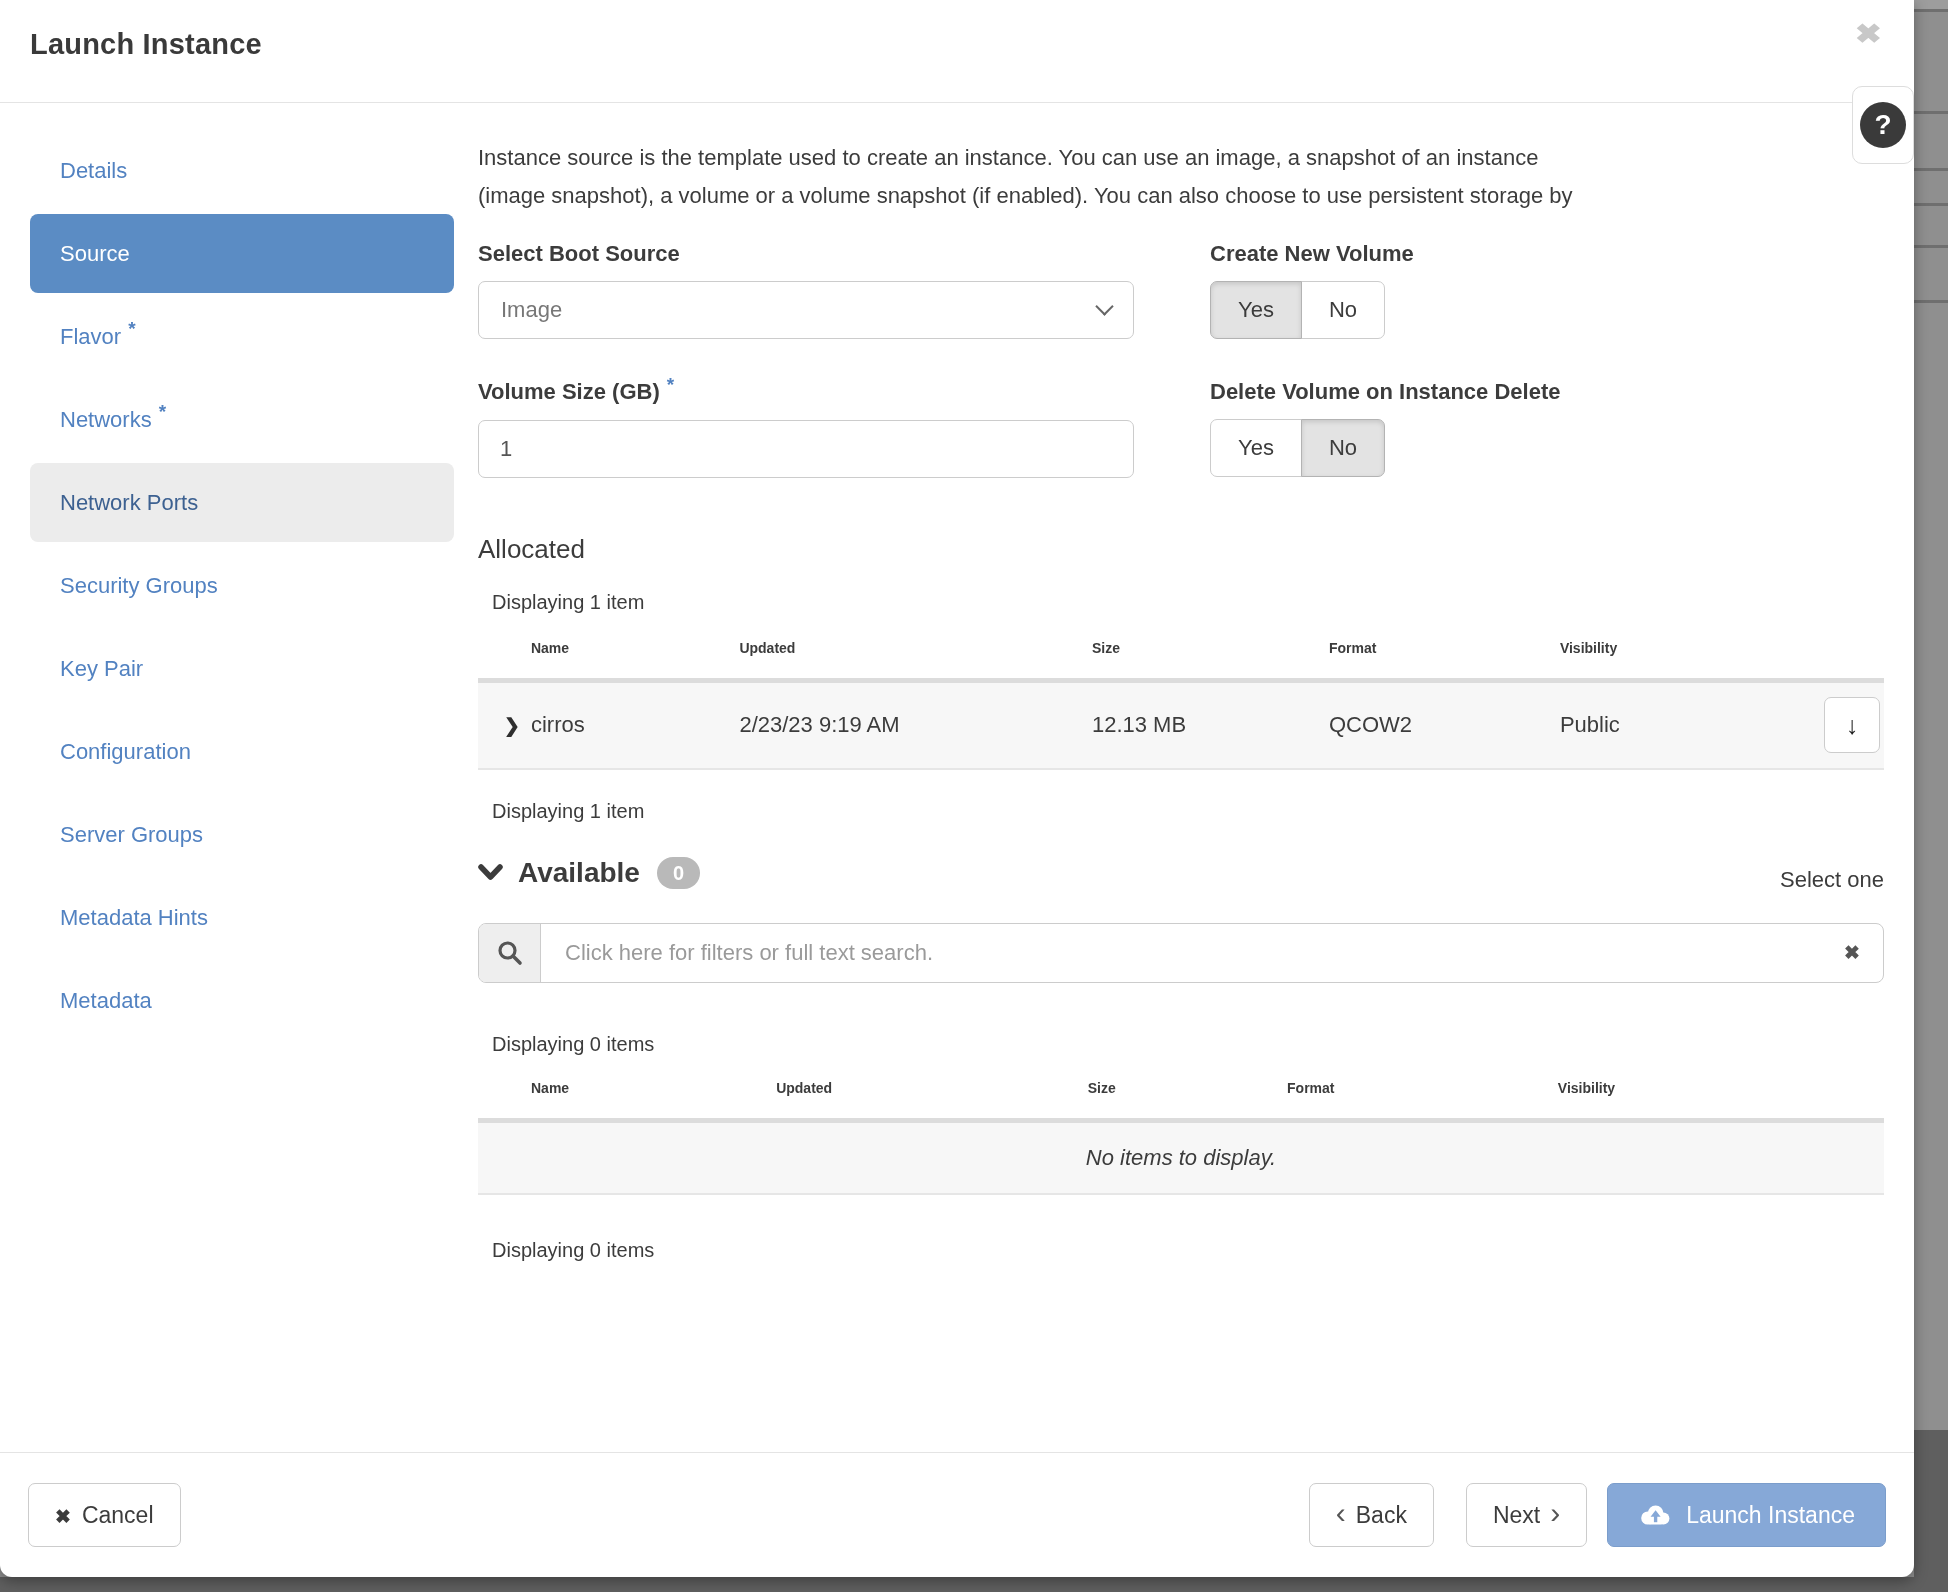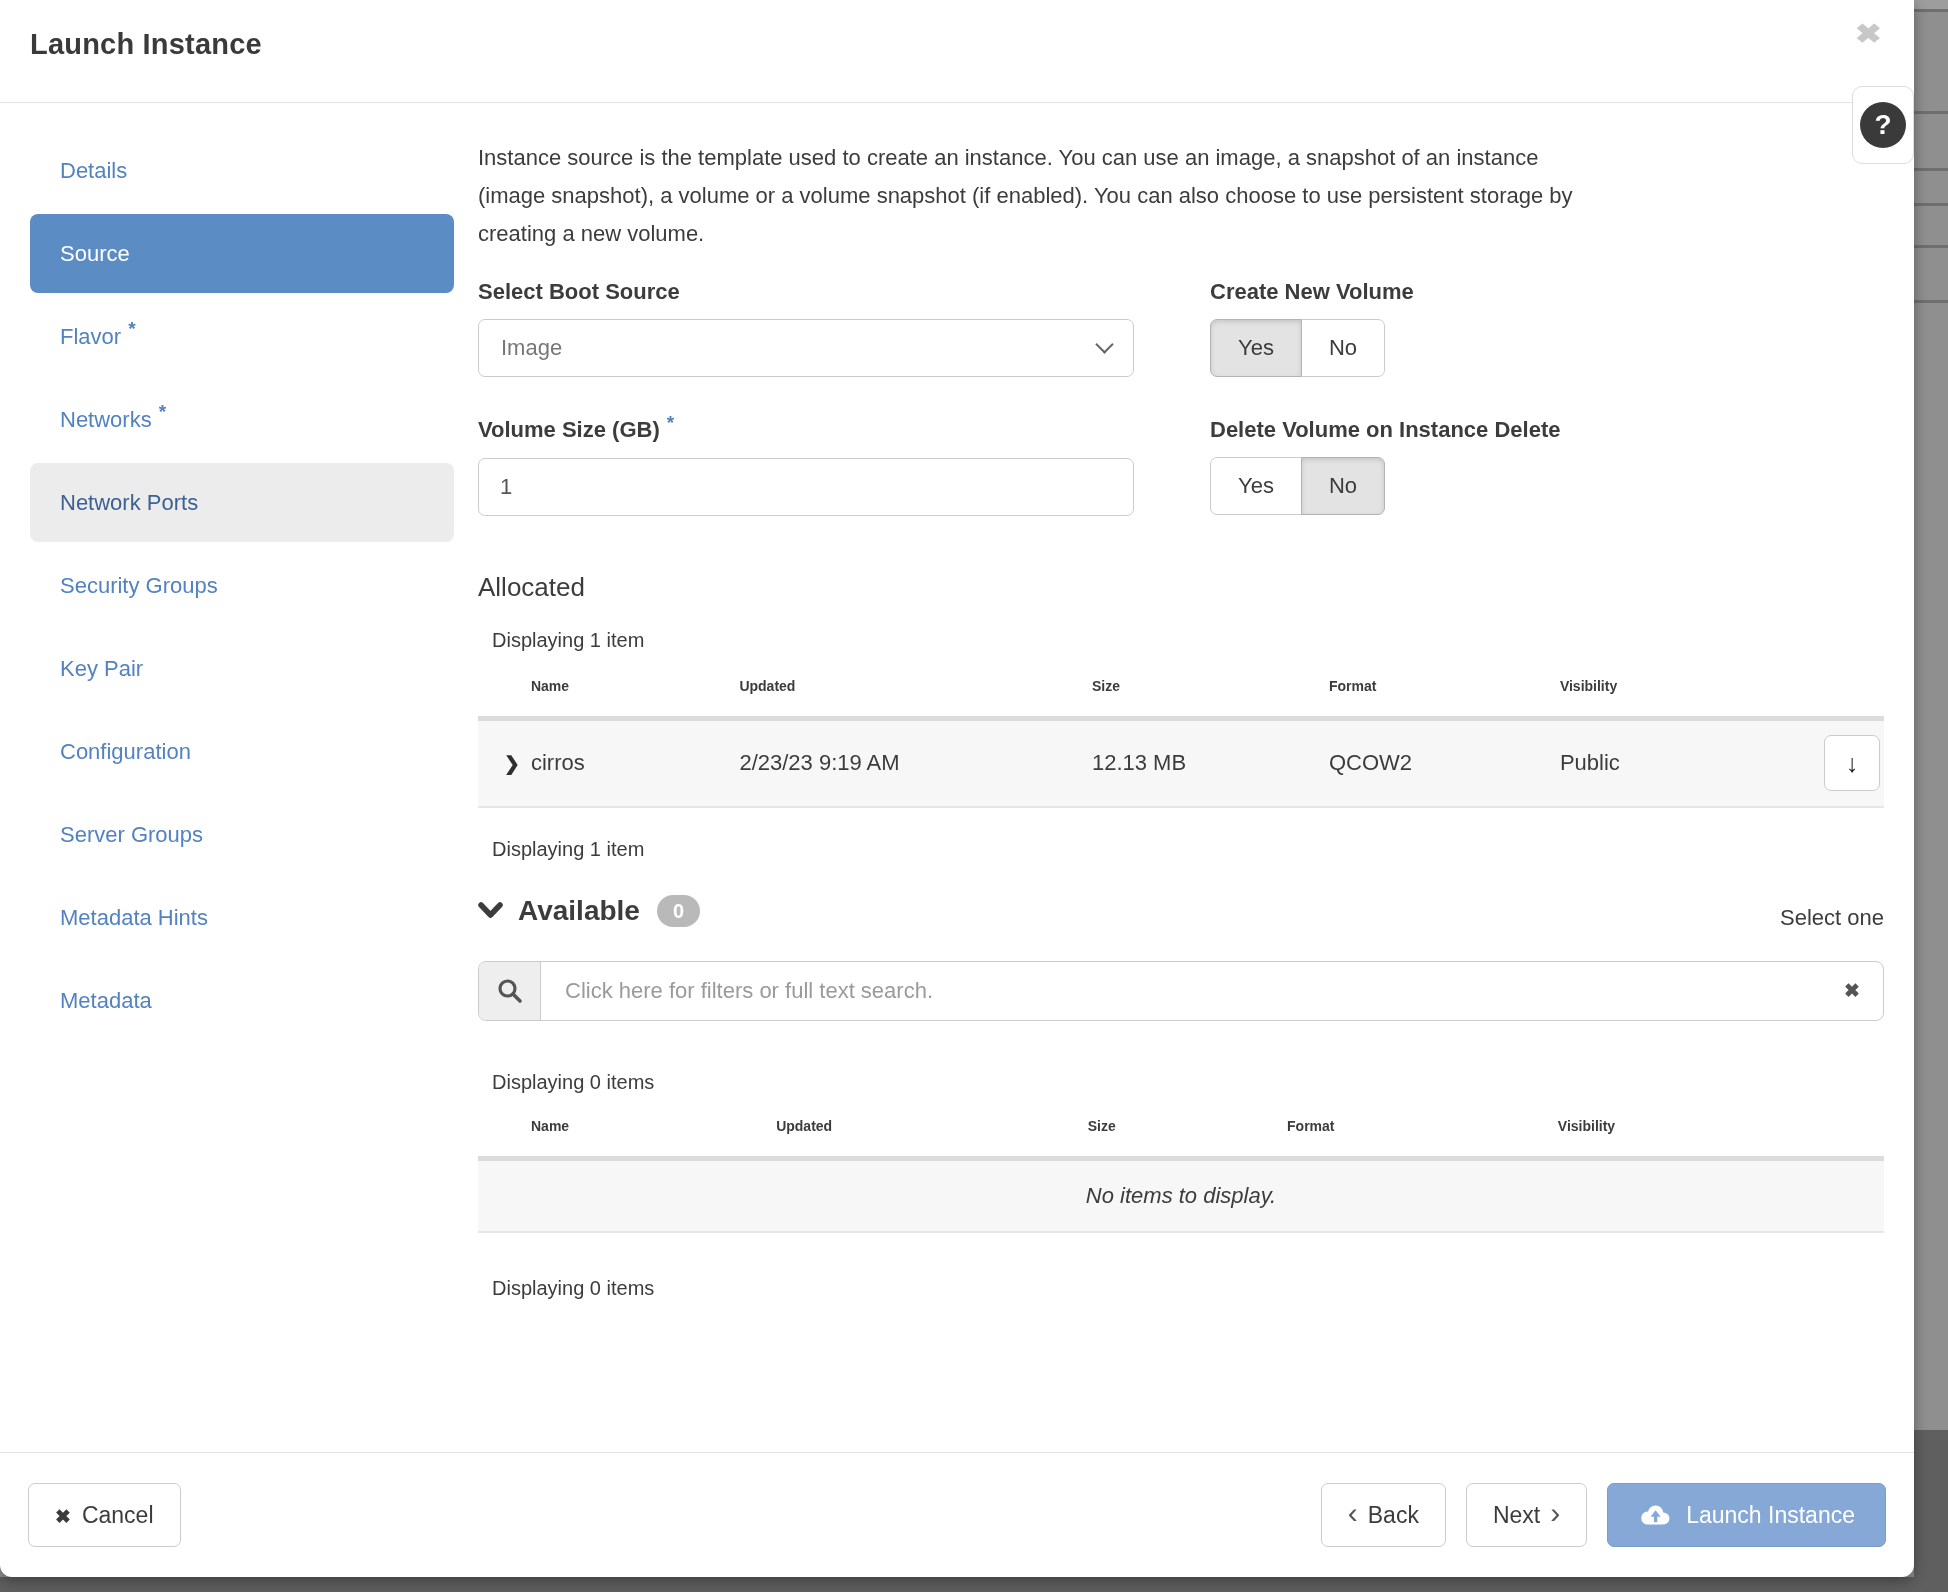--- a/index.html
+++ b/index.html
@@ -129,21 +129,21 @@
   }
   .btn {
     height:64px; border:1px solid #ccc; border-radius:7px; background:#fff;
     font-size:23px; color:#3c3c3c; font-family:inherit;
     display:inline-flex; align-items:center; padding:0 26px; cursor:pointer;
   }
   .btn .glyph { font-weight:bold; }
   .btn-cancel .glyph { font-size:19px; margin-right:11px; position:relative; top:1px; }
   .btn-back { margin-left:auto; }
   .btn-back .glyph { font-size:30px; margin-right:10px; font-weight:normal; color:#555; position:relative; top:-2px; }
-  .btn-next { margin-left:20px; }
+  .btn-next { margin-left:32px; }
   .btn-next .glyph { font-size:30px; margin-left:10px; font-weight:normal; color:#555; position:relative; top:-2px; }
   .btn-primary {
     margin-left:20px; background:#86a8d7; border-color:#7b9dcb; color:#fff; padding:0 30px;
   }
   .btn-primary svg { margin-right:14px; }
 </style>
 </head>
 <body>
 
 <div class="backdrop-strip">
@@ -207,21 +207,20 @@
       <div class="nav-item link">
           <span>Metadata</span>
         </div>
     </nav>
 
     <main class="content">
 
       <div class="desc">
         <div>Instance source is the template used to create an instance. You can use an image, a snapshot of an instance</div>
         <div>(image snapshot), a volume or a volume snapshot (if enabled). You can also choose to use persistent storage by</div>
-        <div>creating a new volume.</div>
       </div>
 
       <div class="form-grid">
         <div class="fcol-left">
           <label class="flabel">Select Boot Source</label>
           <div class="control selectbox">
             <span>Image</span>
             <span class="select-caret"></span>
           </div>
 

